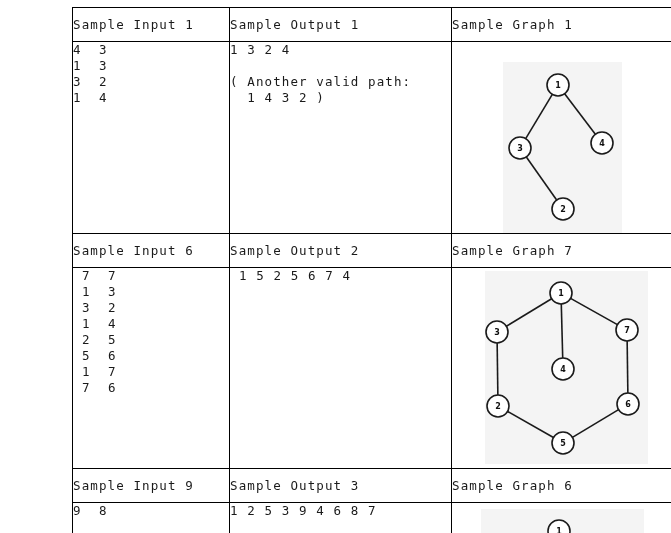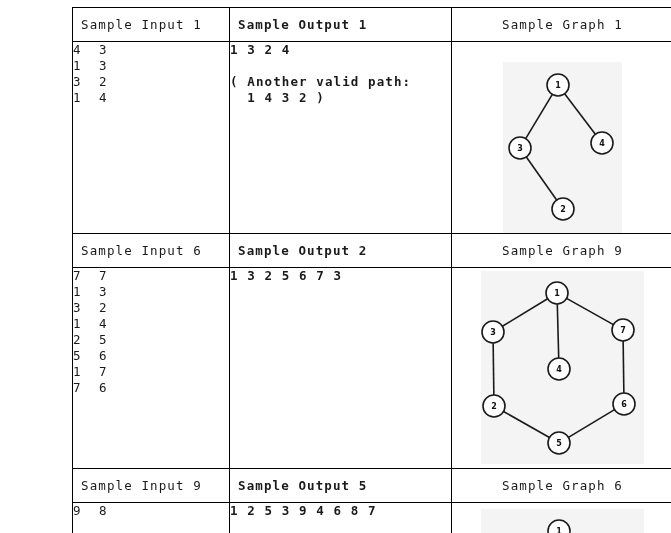--- a/index.html
+++ b/index.html
@@ -26,59 +26,57 @@
     width: 597px;
     border-collapse: collapse;
     table-layout: fixed;
   }
   .samples-table td {
     border: 1px solid #000000;
     vertical-align: top;
     padding: 0;
   }
   .col-input   { width: 156px; }
-  .col-output  { width: 221px; font-weight: bold; }
+  .col-output  { width: 221px; }
   .col-graph   { width: 220px; }
 
   .hdr-cell {
     height: 33px;
     padding: 0 0 0 7px;
   }
   .hdr-text {
     display: block;
     font-size: 12.5px;
     letter-spacing: 1.1px;
     color: #1a1a1a;
     line-height: 33px;
     white-space: pre;
-    margin-left: 8px;
   }
   .hdr-cell.center .hdr-text {
-    text-align: center;
     padding-right: 7px;
   }
 
   .body-cell {
     padding: 12px 0 0 7px;
   }
   .body-cell.graphcell {
     padding: 0;
   }
   .code-block {
     font-size: 12.5px;
     letter-spacing: 1.1px;
     line-height: 16px;
     color: #1a1a1a;
     white-space: pre;
     margin: 0;
     font-family: "DejaVu Sans Mono", "Liberation Mono", monospace;
   }
 
   .row1 .body-cell { height: 182px; }
-  .row2 .body-cell { height: 200px; }
+  .row2 .body-cell { height: 200px; padding-left: 9px; }
   .row3 .body-cell { height: 30px; }
 
   .graph-panel {
     position: relative;
     margin: 0 auto;
     background: #f4f4f4;
   }
   .graph-panel svg { display: block; }
 
   .node-circle {
@@ -153,37 +151,37 @@
     </tr>
 
     <tr>
       <td class="col-input hdr-cell">
         <span class="hdr-text">Sample Input 6</span>
       </td>
       <td class="col-output hdr-cell">
         <span class="hdr-text">Sample Output 2</span>
       </td>
       <td class="col-graph hdr-cell center">
-        <span class="hdr-text">Sample Graph 9</span>
+        <span class="hdr-text">Sample Graph 7</span>
       </td>
     </tr>
 
     <tr class="row2">
       <td class="col-input body-cell">
         <pre class="code-block">7  7
 1  3
 3  2
 1  4
 2  5
 5  6
 1  7
 7  6</pre>
       </td>
       <td class="col-output body-cell">
-        <pre class="code-block">1 3 2 5 6 7 3</pre>
+        <pre class="code-block">1 5 2 5 6 7 4</pre>
       </td>
       <td class="col-graph body-cell graphcell">
         <div class="graph-panel" style="width: 163px; height: 193px; margin-top: 3px;">
               <svg width="163" height="193" viewBox="0 0 163 193">
                 <line x1="66.60665124196089" y1="27.724071899430083" x2="21.39334875803911" y2="55.275928100569914" class="edge-line"></line>
                 <line x1="85.5950860786079" y1="27.37906340770443" x2="132.4049139213921" y2="53.62093659229557" class="edge-line"></line>
                 <line x1="76.28937350297056" y1="32.996193112881315" x2="77.71062649702944" y2="87.00380688711869" class="edge-line"></line>
                 <line x1="12.14863507776729" y1="71.99899575477949" x2="12.85136492223271" y2="124.00100424522051" class="edge-line"></line>
                 <line x1="142.1486350777673" y1="69.99899575477949" x2="142.8513649222327" y2="122.00100424522051" class="edge-line"></line>
                 <line x1="22.559712045184366" y1="140.44168224110496" x2="68.44028795481563" y2="166.55831775889504" class="edge-line"></line>
@@ -205,21 +203,21 @@
               </svg>
             </div>
       </td>
     </tr>
 
     <tr>
       <td class="col-input hdr-cell">
         <span class="hdr-text">Sample Input 9</span>
       </td>
       <td class="col-output hdr-cell">
-        <span class="hdr-text">Sample Output 5</span>
+        <span class="hdr-text">Sample Output 3</span>
       </td>
       <td class="col-graph hdr-cell center">
         <span class="hdr-text">Sample Graph 6</span>
       </td>
     </tr>
 
     <tr class="row3">
       <td class="col-input body-cell">
         <pre class="code-block">9  8</pre>
       </td>

